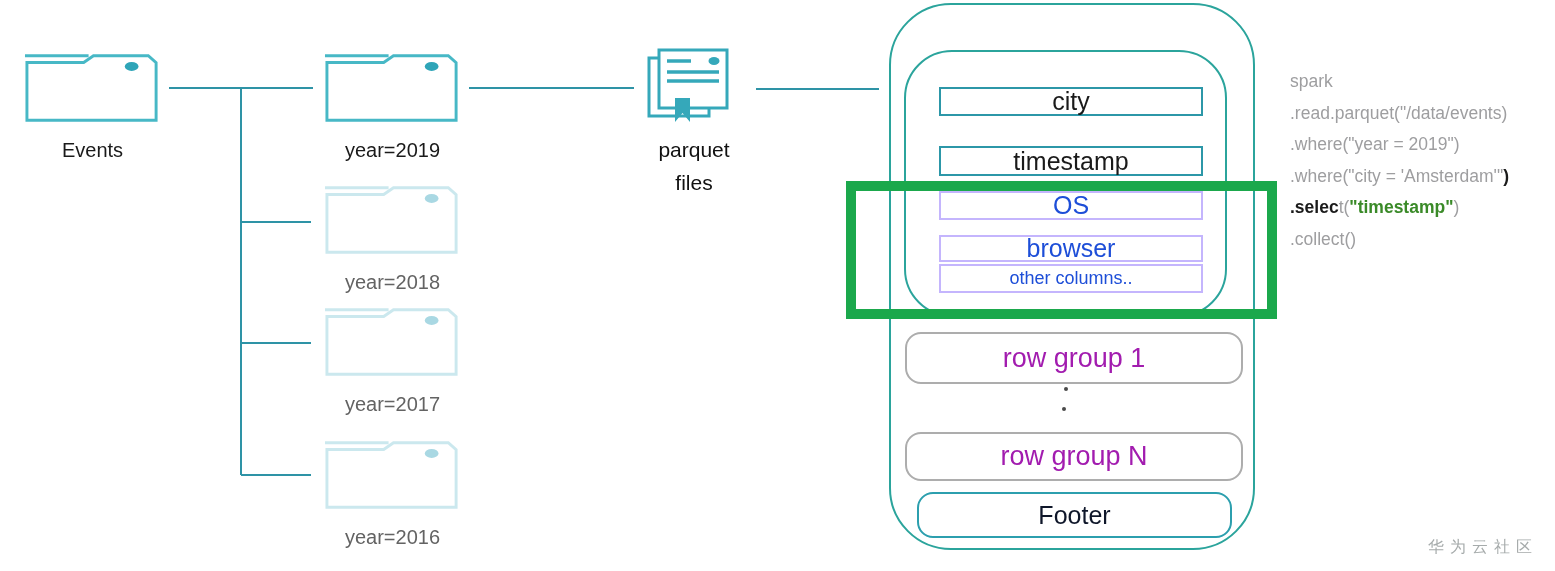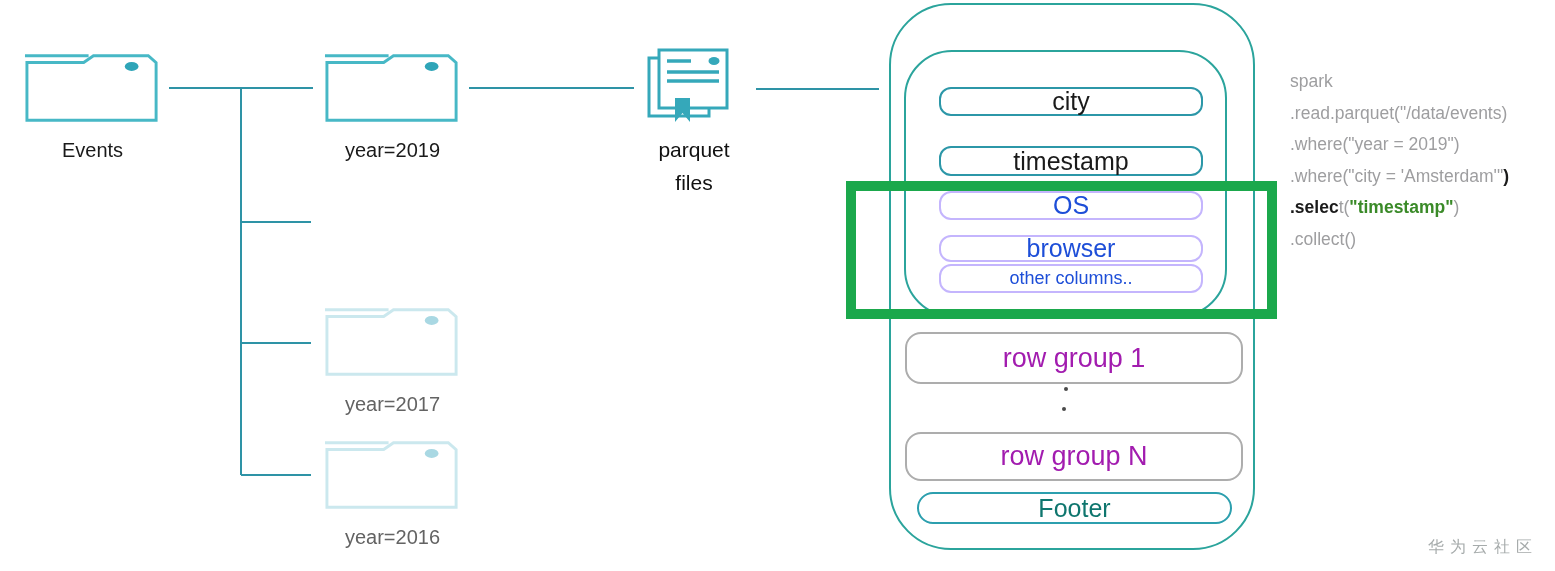--- a/index.html
+++ b/index.html
@@ -27,42 +27,42 @@
   
   .phone-outer{left:889px;top:3px;width:366px;height:547px;border:2px solid #2BA49C;
     border-radius:62px;box-sizing:border-box;z-index:2;}
   .phone-inner{left:904px;top:50px;width:323px;height:267px;border:2px solid #2BA49C;
     border-radius:48px;box-sizing:border-box;z-index:2;}
   
   .colbox{left:939px;width:264px;box-sizing:border-box;display:flex;align-items:center;
     justify-content:center;z-index:3;background:transparent;}
   .colbox.active{border:2px solid #2C97A8;color:#1A1A1A;}
   .colbox.skipped{border:2px solid #c4b5fd;color:#1d4ed8;}
-  .colbox{font-size:25px;border-radius:12px;}
+  .colbox{font-size:25px;}
   .colbox.small-text{font-size:18px;}
   .col-city{top:87px;height:29px;}
   .col-timestamp{top:146px;height:30px;}
   .col-os{top:191px;height:29px;}
   .col-browser{top:235px;height:27px;}
   .col-other{top:264px;height:29px;}
   
   .green-rect{left:846px;top:181px;width:431px;height:138px;border:10px solid #1BA84C;
     box-sizing:border-box;z-index:5;background:transparent;}
   
   .rowgroup{left:905px;width:338px;box-sizing:border-box;border:2px solid #ADADAD;
     border-radius:16px;display:flex;align-items:center;justify-content:center;
     font-size:27px;color:#a21caf;z-index:3;}
   .rg1{top:332px;height:52px;}
   .rgN{top:432px;height:49px;}
   .vdot{width:4px;height:4px;border-radius:50%;background:#4a4a4a;z-index:3;}
   .vdot1{left:1064px;top:387px;}
   .vdot2{left:1062px;top:407px;}
-  .footer-box{left:917px;top:492px;width:315px;height:32px;box-sizing:border-box;
+  .footer-box{left:917px;top:492px;width:315px;height:46px;box-sizing:border-box;
     border:2px solid #2C9FAE;border-radius:16px;display:flex;align-items:center;
-    justify-content:center;font-size:25px;color:#0f766e;z-index:3;}
+    justify-content:center;font-size:25px;color:#0f172a;z-index:3;}
   
   .code-block{left:1290px;top:66px;width:265px;z-index:2;}
   .code-line{font-size:17.5px;line-height:31.5px;white-space:nowrap;}
   .code-muted{color:#9E9EA0;}
   .code-emph{color:#1A1A1A;font-weight:bold;}
   .code-green{color:#3A8A28;font-weight:bold;}
   
   .watermark{left:1428px;top:537px;font-size:16px;letter-spacing:6px;color:#A6ABAB;
     white-space:nowrap;z-index:2;}
 </style>
@@ -92,20 +92,28 @@
 
   <div class="folder solid" style="left:324px;top:52px;">
     <svg width="137" height="72" viewBox="0 0 140 72">
       <path d="M1,3 H66" stroke="currentColor" stroke-width="3" fill="none"></path>
       <path d="M3,69 V10 H61 L71,3 H127 L135,10 V69 Z" stroke="currentColor" stroke-width="3" fill="none"></path>
       <ellipse class="dot" cx="110" cy="14" rx="7" ry="4.5"></ellipse>
     </svg>
     <div class="folder-label">year=2019</div>
   </div>
 
+  <div class="folder faded" style="left:324px;top:184px;">
+    <svg width="137" height="72" viewBox="0 0 140 72">
+      <path d="M1,3 H66" stroke="currentColor" stroke-width="3" fill="none"></path>
+      <path d="M3,69 V10 H61 L71,3 H127 L135,10 V69 Z" stroke="currentColor" stroke-width="3" fill="none"></path>
+      <ellipse class="dot" cx="110" cy="14" rx="7" ry="4.5"></ellipse>
+    </svg>
+    <div class="folder-label">year=2018</div>
+  </div>
 
   <div class="folder faded" style="left:324px;top:306px;">
     <svg width="137" height="72" viewBox="0 0 140 72">
       <path d="M1,3 H66" stroke="currentColor" stroke-width="3" fill="none"></path>
       <path d="M3,69 V10 H61 L71,3 H127 L135,10 V69 Z" stroke="currentColor" stroke-width="3" fill="none"></path>
       <ellipse class="dot" cx="110" cy="14" rx="7" ry="4.5"></ellipse>
     </svg>
     <div class="folder-label">year=2017</div>
   </div>
 

